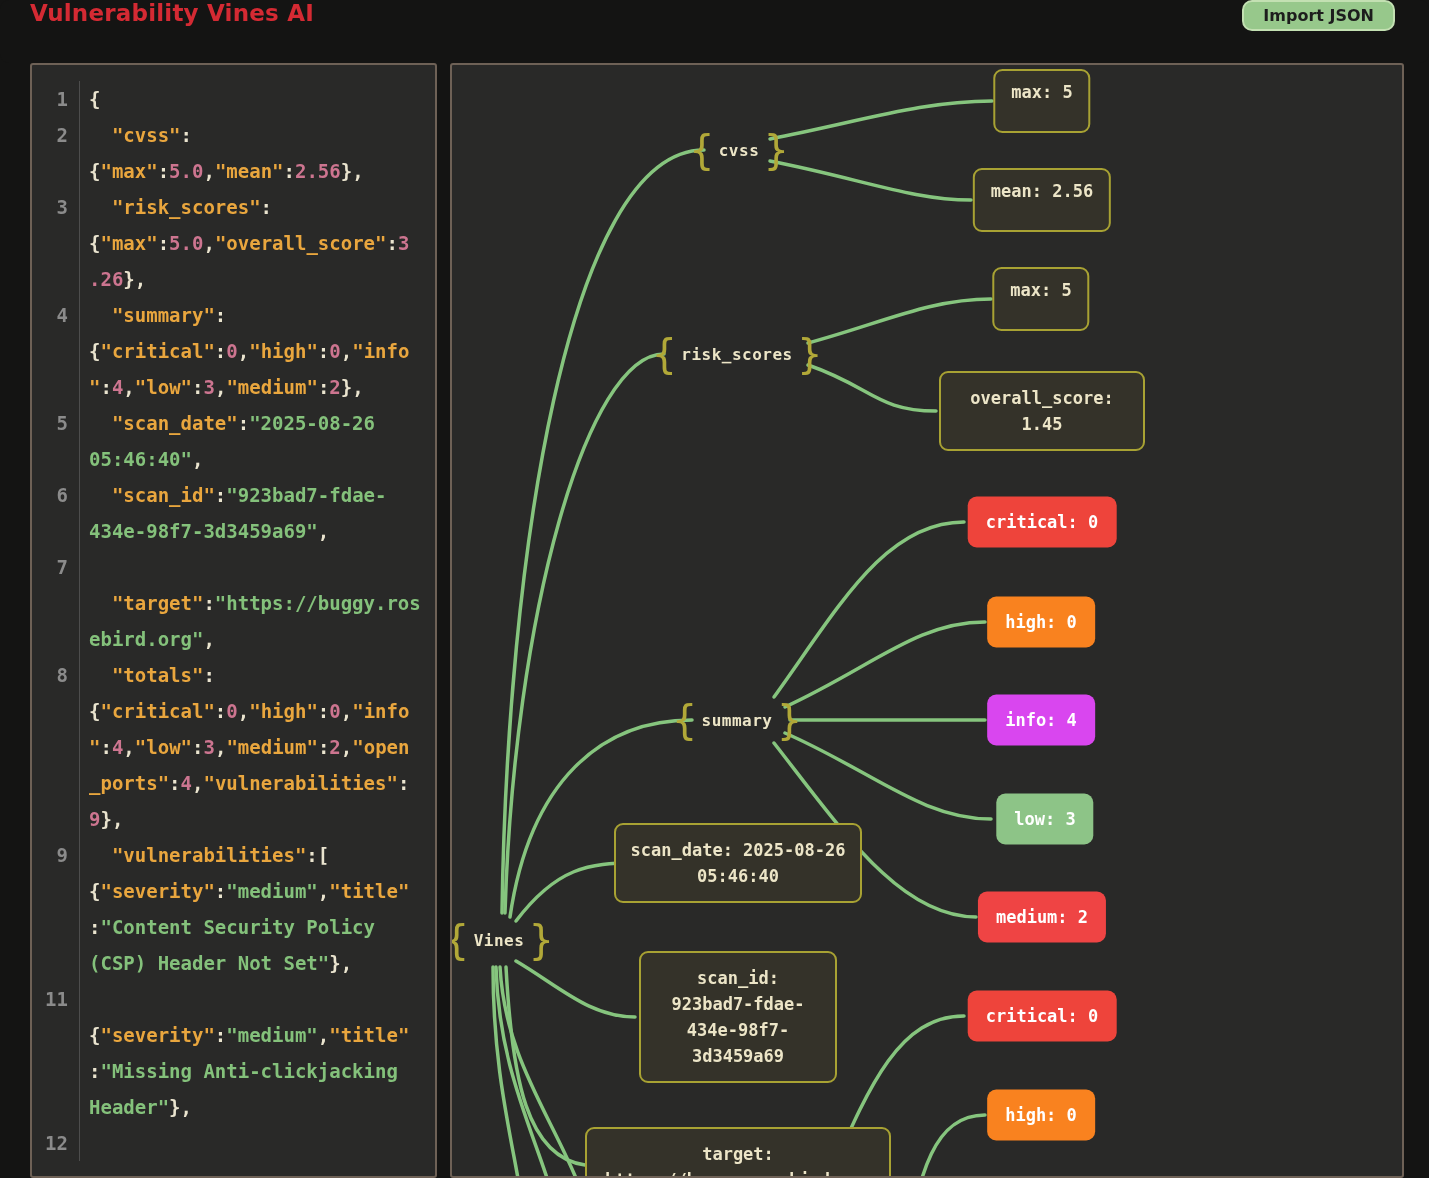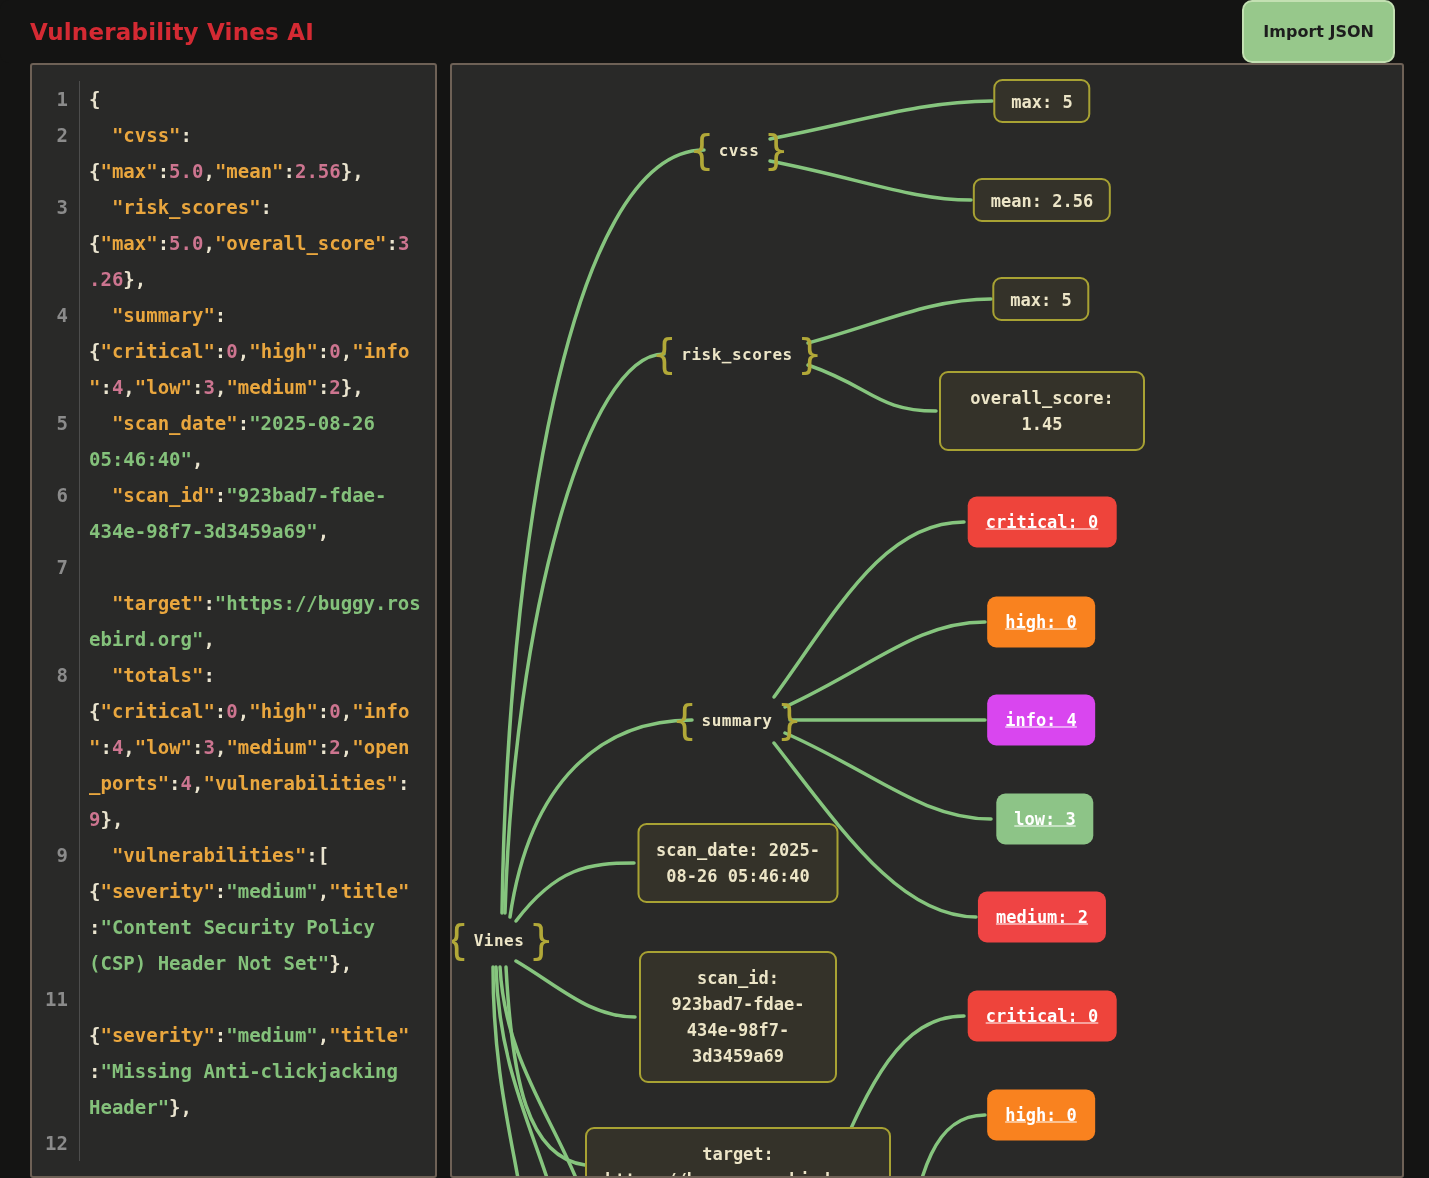--- a/index.html
+++ b/index.html
@@ -1,25 +1,25 @@
 <!DOCTYPE html>
 <html><head>
 <meta charset="utf-8">
 <style>
   * { margin:0; padding:0; box-sizing:border-box; }
   html,body { width:1429px; height:1178px; overflow:hidden; background:#141413;
               font-family:"DejaVu Sans","Liberation Sans",sans-serif; }
 
   
   .app-header { position:absolute; left:0; top:0; width:1429px; height:63px;
-                display:flex; align-items:center; justify-content:space-between;
+                display:flex; align-items:flex-start; justify-content:space-between;
                 padding:0 34px 0 30px; background:#141413;border-radius:9px; }
   .app-title  { font-size:23px; font-weight:700; color:#d42a33; letter-spacing:.2px; }
   .import-btn { background:#97c88b; border:2px solid #c3e0b2; border-radius:10px;
-                color:#1d1d1d; font-size:16px; font-weight:700; padding:20px 19px;
+                color:#1d1d1d; font-size:16px; font-weight:700; padding:4px 19px;
                 font-family:"DejaVu Sans","Liberation Sans",sans-serif; cursor:pointer; }
 
   
   .panel { position:absolute; top:63px; background:#292928; border:2px solid #6e6156;
            border-radius:3px; overflow:hidden; }
   .editor-panel { left:30px;  width:407px; height:1115px; }
   .tree-panel   { left:450px; width:954px; height:1115px; }
 
   
   .editor-panel { padding-top:16px;
@@ -42,27 +42,27 @@
   .node { position:absolute; transform:translate(-50%,-50%); z-index:2;
           font-family:"DejaVu Sans Mono","Liberation Mono",monospace;
           font-weight:700; color:#ece5c7; }
 
   .brace-node { display:flex; align-items:center; }
   .brace      { color:#b1a838; font-size:40px; font-weight:400; line-height:48px;
                 font-family:"DejaVu Sans Mono","Liberation Mono",monospace; }
   .brace-label{ font-size:16px; padding:0 5px; letter-spacing:.5px; }
 
   .leaf-olive { background:#343229; border:2.5px solid #a8a233; border-radius:9px;
-                font-size:17px; white-space:nowrap; height:44px; line-height:43px;
+                font-size:17px; white-space:nowrap; height:64px; line-height:43px;
                 padding:0 16px; text-align:center; }
   .leaf-olive.multi { white-space:normal; line-height:26px; height:auto;
                       padding:12px 14px; }
 
   .leaf-status { border-radius:9px; color:#ffffff; font-size:17px; white-space:nowrap;
-                 height:51px; line-height:51px; padding:0 18px; text-align:center;text-decoration:underline; }
+                 height:51px; line-height:51px; padding:0 18px; text-align:center; }
 </style>
 </head>
 <body>
 
 <div class="app-header">
   <div class="app-title">Vulnerability Vines AI</div>
   <button class="import-btn">Import JSON</button>
 </div>
 
 <div class="panel editor-panel" id="editor">
@@ -142,21 +142,21 @@
   <div class="node brace-node" style="left:285px; top:655px;">
     <span class="brace">{</span>
     <span class="brace-label">summary</span>
     <span class="brace">}</span>
   </div>
 
   <div class="node leaf-olive" style="left:590px; top:36px;">max: 5</div>
   <div class="node leaf-olive" style="left:590px; top:135px;">mean: 2.56</div>
   <div class="node leaf-olive" style="left:589px; top:234px;">max: 5</div>
   <div class="node leaf-olive multi" style="left:590px; top:346px; width:206px;">overall_score: 1.45</div>
-  <div class="node leaf-olive multi" style="left:286px; top:798px; width:201px;text-align:center;">scan_date: 2025-08-26 05:46:40</div>
+  <div class="node leaf-olive multi" style="left:286px; top:798px; width:248px;text-align:center;">scan_date: 2025-08-26 05:46:40</div>
   <div class="node leaf-olive multi" style="left:286px; top:952px; width:198px;">scan_id: 923bad7-fdae-434e-98f7-3d3459a69</div>
   <div class="node leaf-olive multi" style="left:286px; top:1102px; width:306px;">target: https://buggy.rosebird.org</div>
 
   <div class="node leaf-status" style="left: 590px; top: 457px; background-color: rgb(238, 68, 59);">critical: 0</div>
   <div class="node leaf-status" style="left: 589px; top: 557px; background-color: rgb(249, 130, 31);">high: 0</div>
   <div class="node leaf-status" style="left: 589px; top: 655px; background-color: #d946ef;">info: 4</div>
   <div class="node leaf-status" style="left: 593px; top: 754px; background-color: rgb(141, 196, 135);">low: 3</div>
   <div class="node leaf-status" style="left: 590px; top: 852px; background-color: #ef4444;">medium: 2</div>
   <div class="node leaf-status" style="left: 590px; top: 951px; background-color: rgb(238, 68, 59);">critical: 0</div>
   <div class="node leaf-status" style="left: 589px; top: 1050px; background-color: rgb(249, 130, 31);">high: 0</div>

